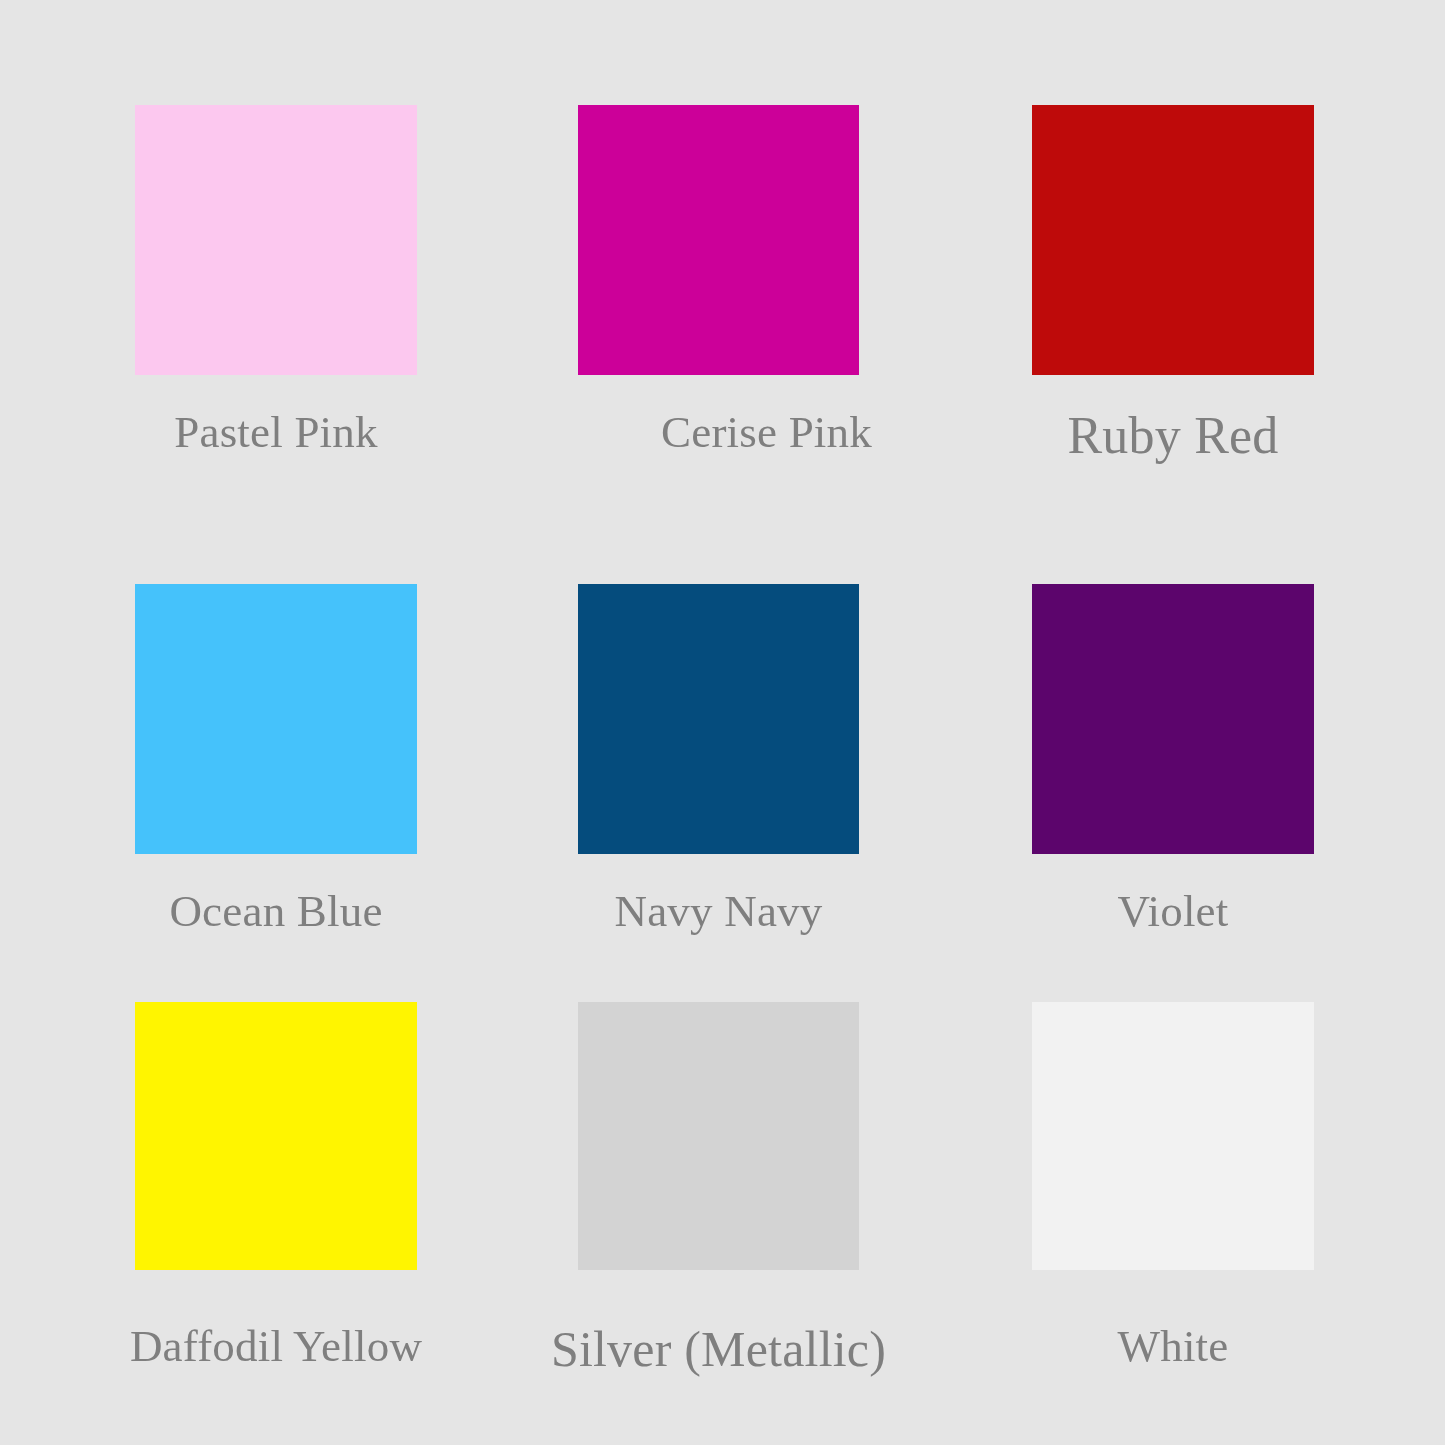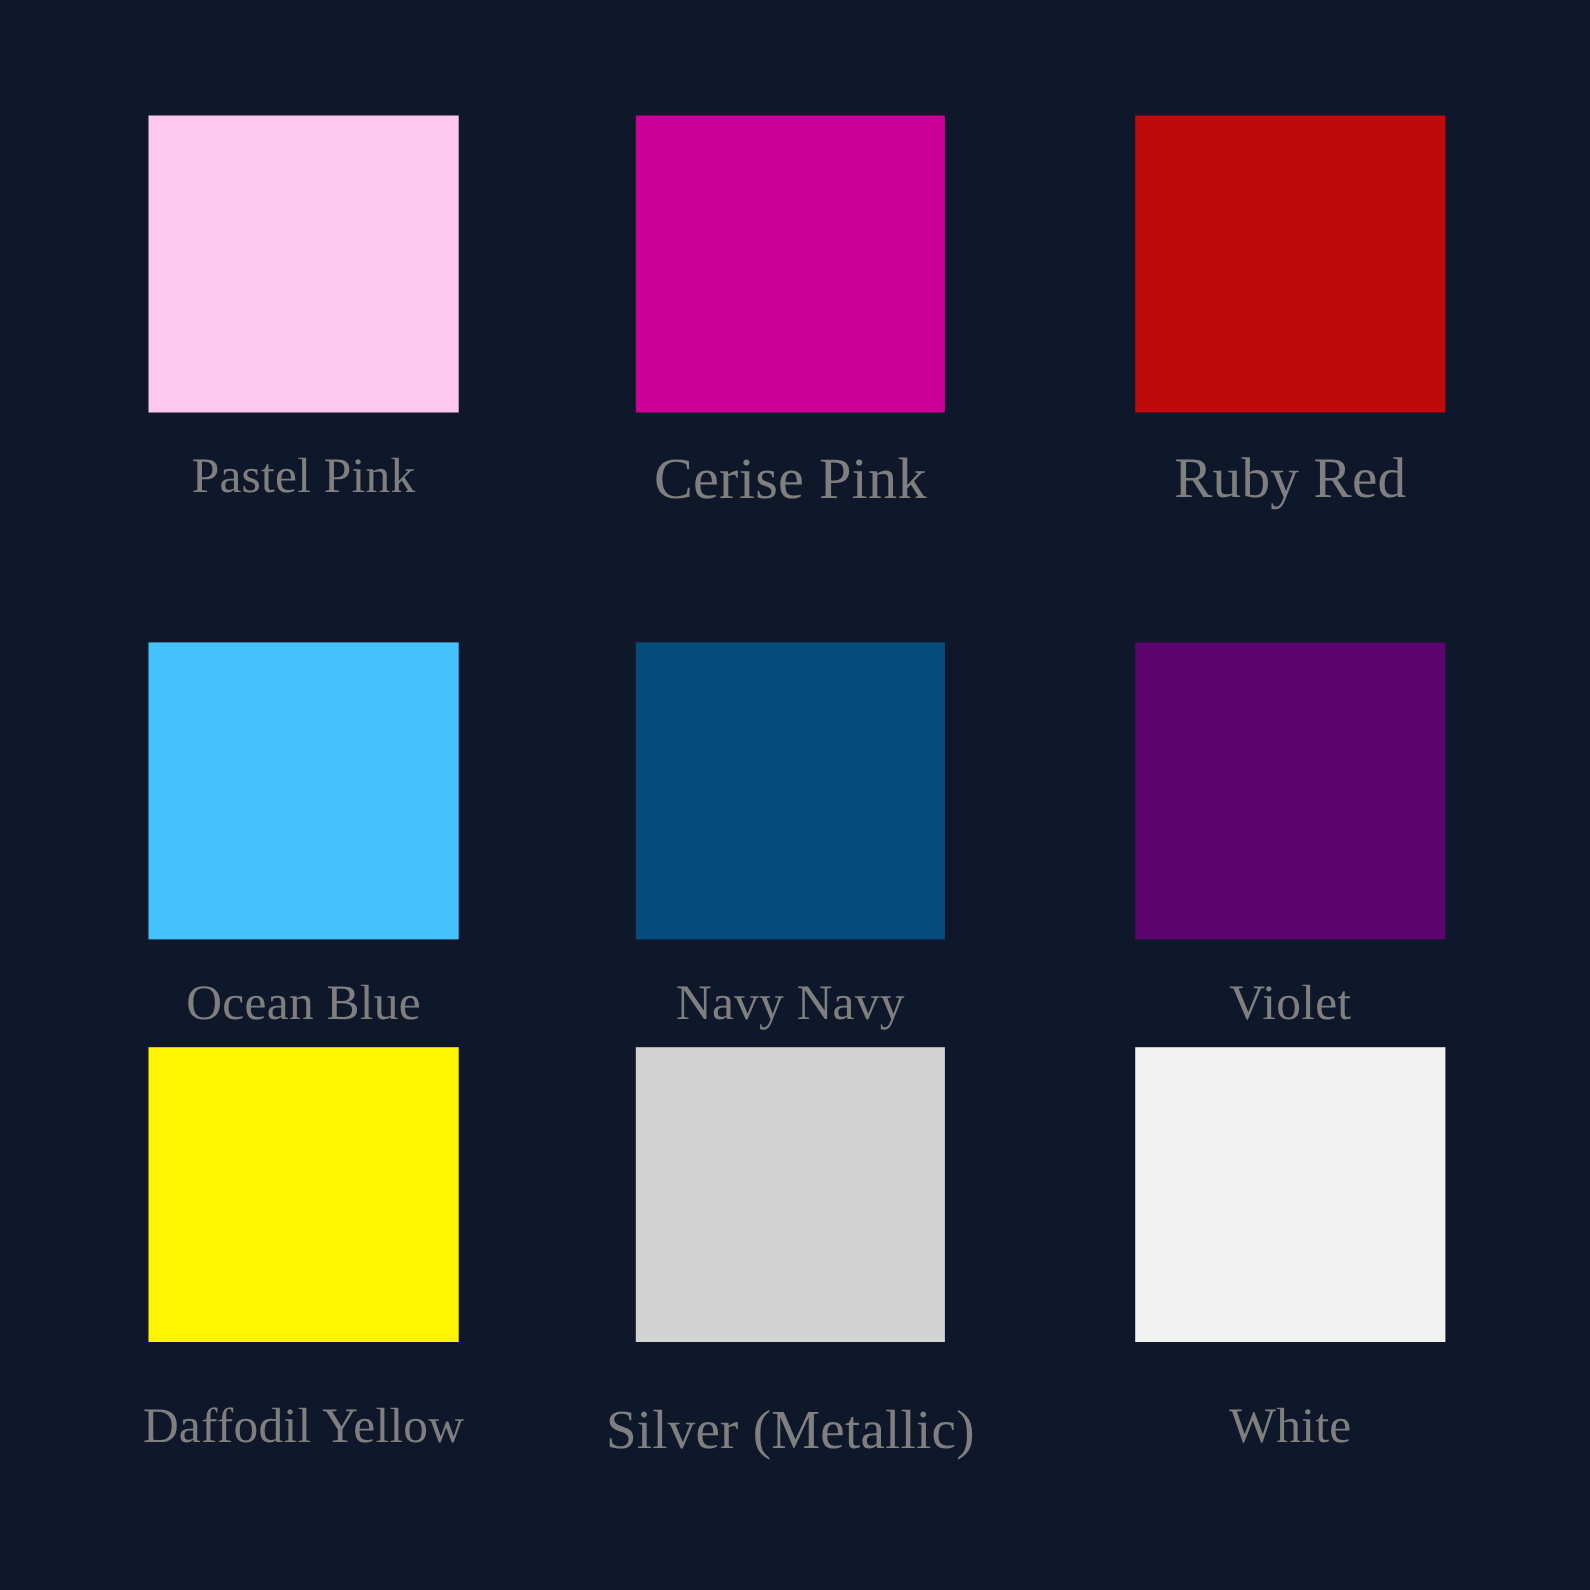--- a/index.html
+++ b/index.html
@@ -12,21 +12,21 @@
     width: 1445px;
     height: 1445px;
     overflow: hidden;
     font-family: "Liberation Serif", "DejaVu Serif", serif;
   }
 
   #palette-grid {
     position: relative;
     width: 1445px;
     height: 1445px;
-    background: #0f172a;
+    background: #e5e5e5;
   }
 
   .swatch-cell {
     position: absolute;
     box-sizing: border-box;
   }
 
   .swatch-chip {
     position: absolute;
     left: 0;
@@ -47,33 +47,33 @@
   }
 
   
   .col-1 { left: 135px; width: 282px; }
   .col-2 { left: 578px; width: 281px; }
   .col-3 { left: 1032px; width: 282px; }
 
   
   .row-1 { top: 105px;  height: 370px; }
   .row-2 { top: 584px;  height: 370px; }
-  .row-3 { top: 952px; height: 390px; }
+  .row-3 { top: 1002px; height: 390px; }
 
   .row-1 .swatch-chip { height: 270px; }
   .row-2 .swatch-chip { height: 270px; }
   .row-3 .swatch-chip { height: 268px; }
 
   
   .row-1 .swatch-label { top: 305px; }
   .row-2 .swatch-label { top: 305px; }
   .row-3 .swatch-label { top: 322px; }
 
   .lbl-1-1 { font-size: 45px; top: 302px; }
-  .lbl-1-2 { font-size: 53px; top: 305px; }
+  .lbl-1-2 { font-size: 45px; top: 305px; margin-left: 48px; }
   .lbl-1-3 { font-size: 52px; top: 310px; }
 
   .lbl-2-1 { font-size: 45px; top: 302px; }
   .lbl-2-2 { font-size: 45px; top: 304px; }
   .lbl-2-3 { font-size: 45px; top: 304px; }
 
   .lbl-3-1 { font-size: 45px; top: 322px; }
   .lbl-3-2 { font-size: 50px; top: 324px; }
   .lbl-3-3 { font-size: 45px; top: 324px; }
 </style>

